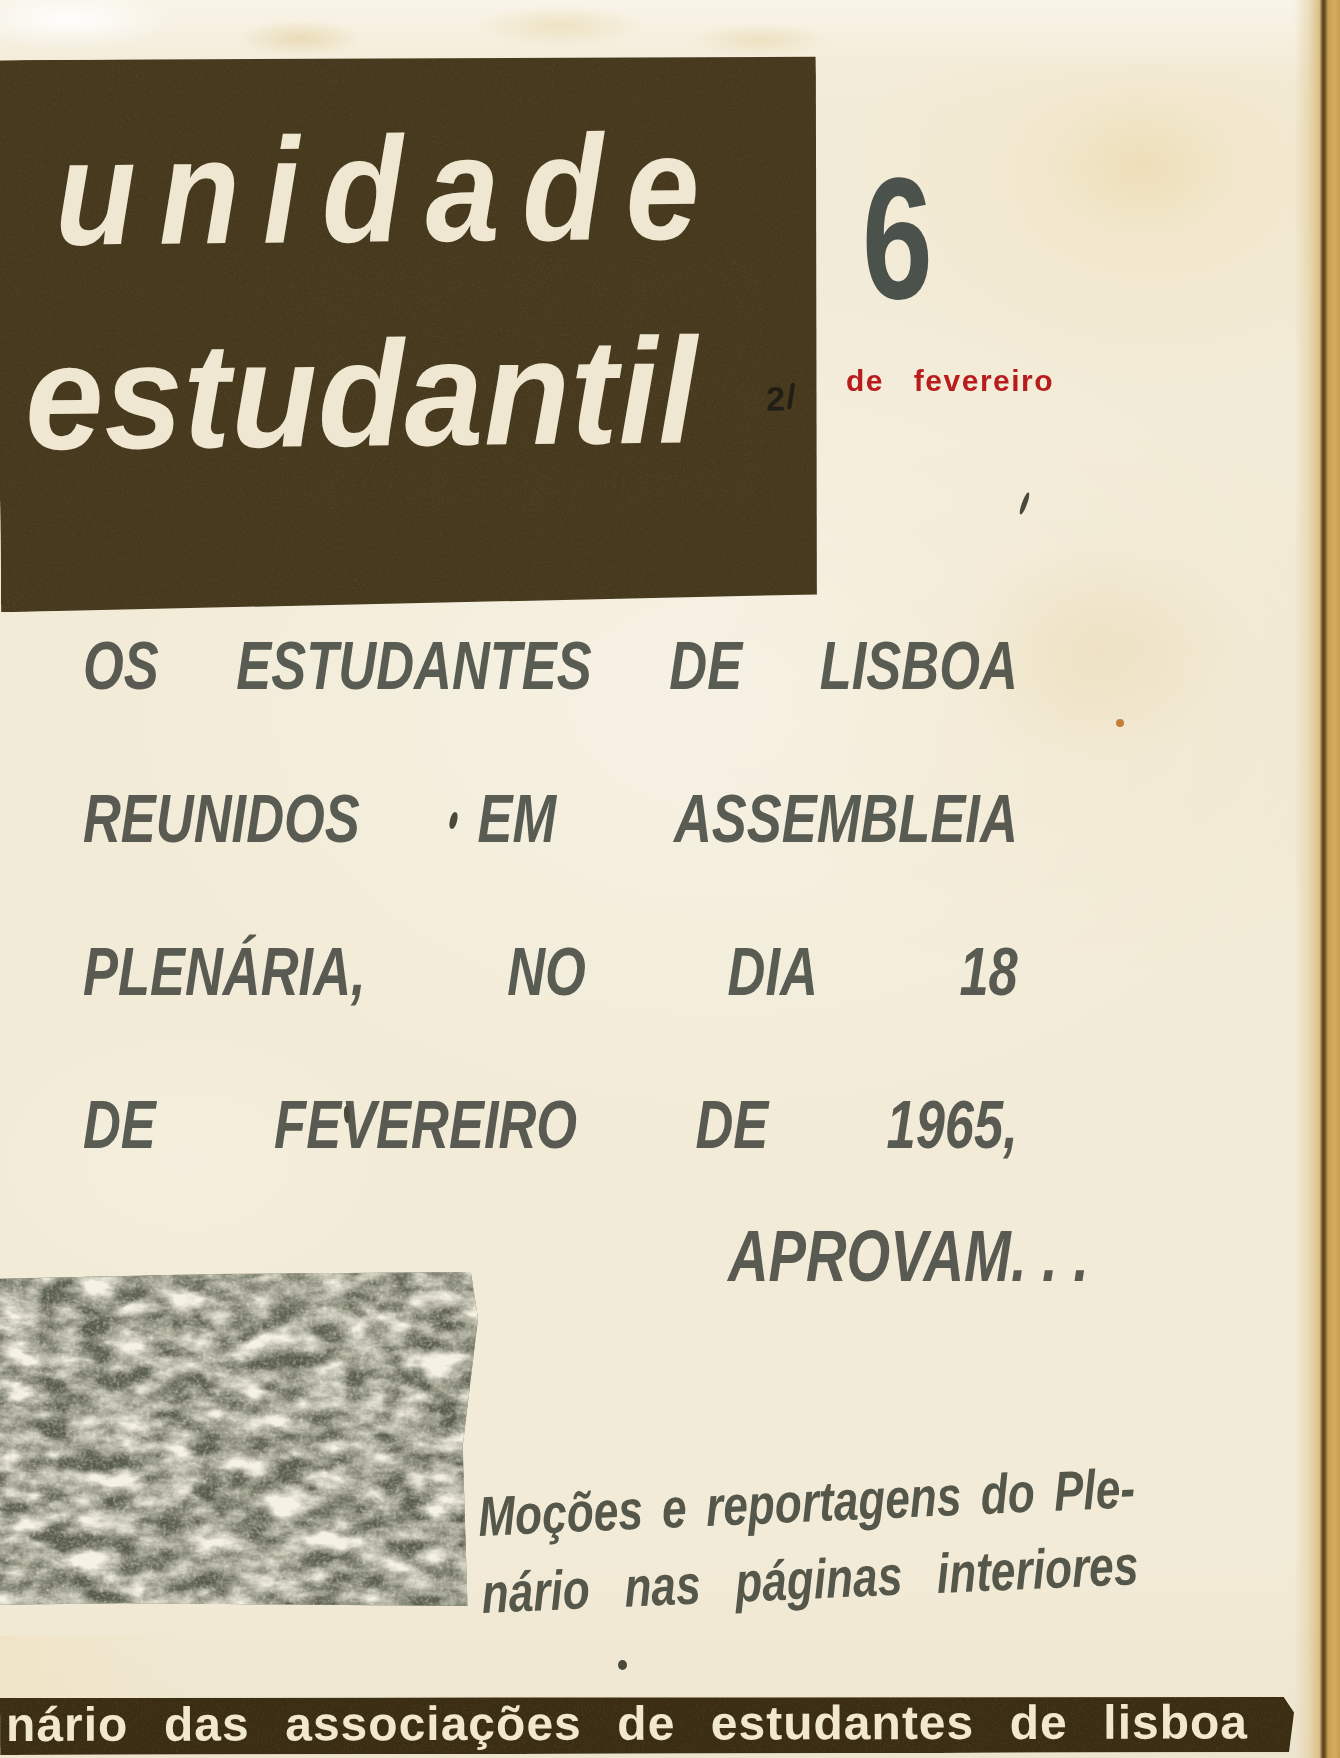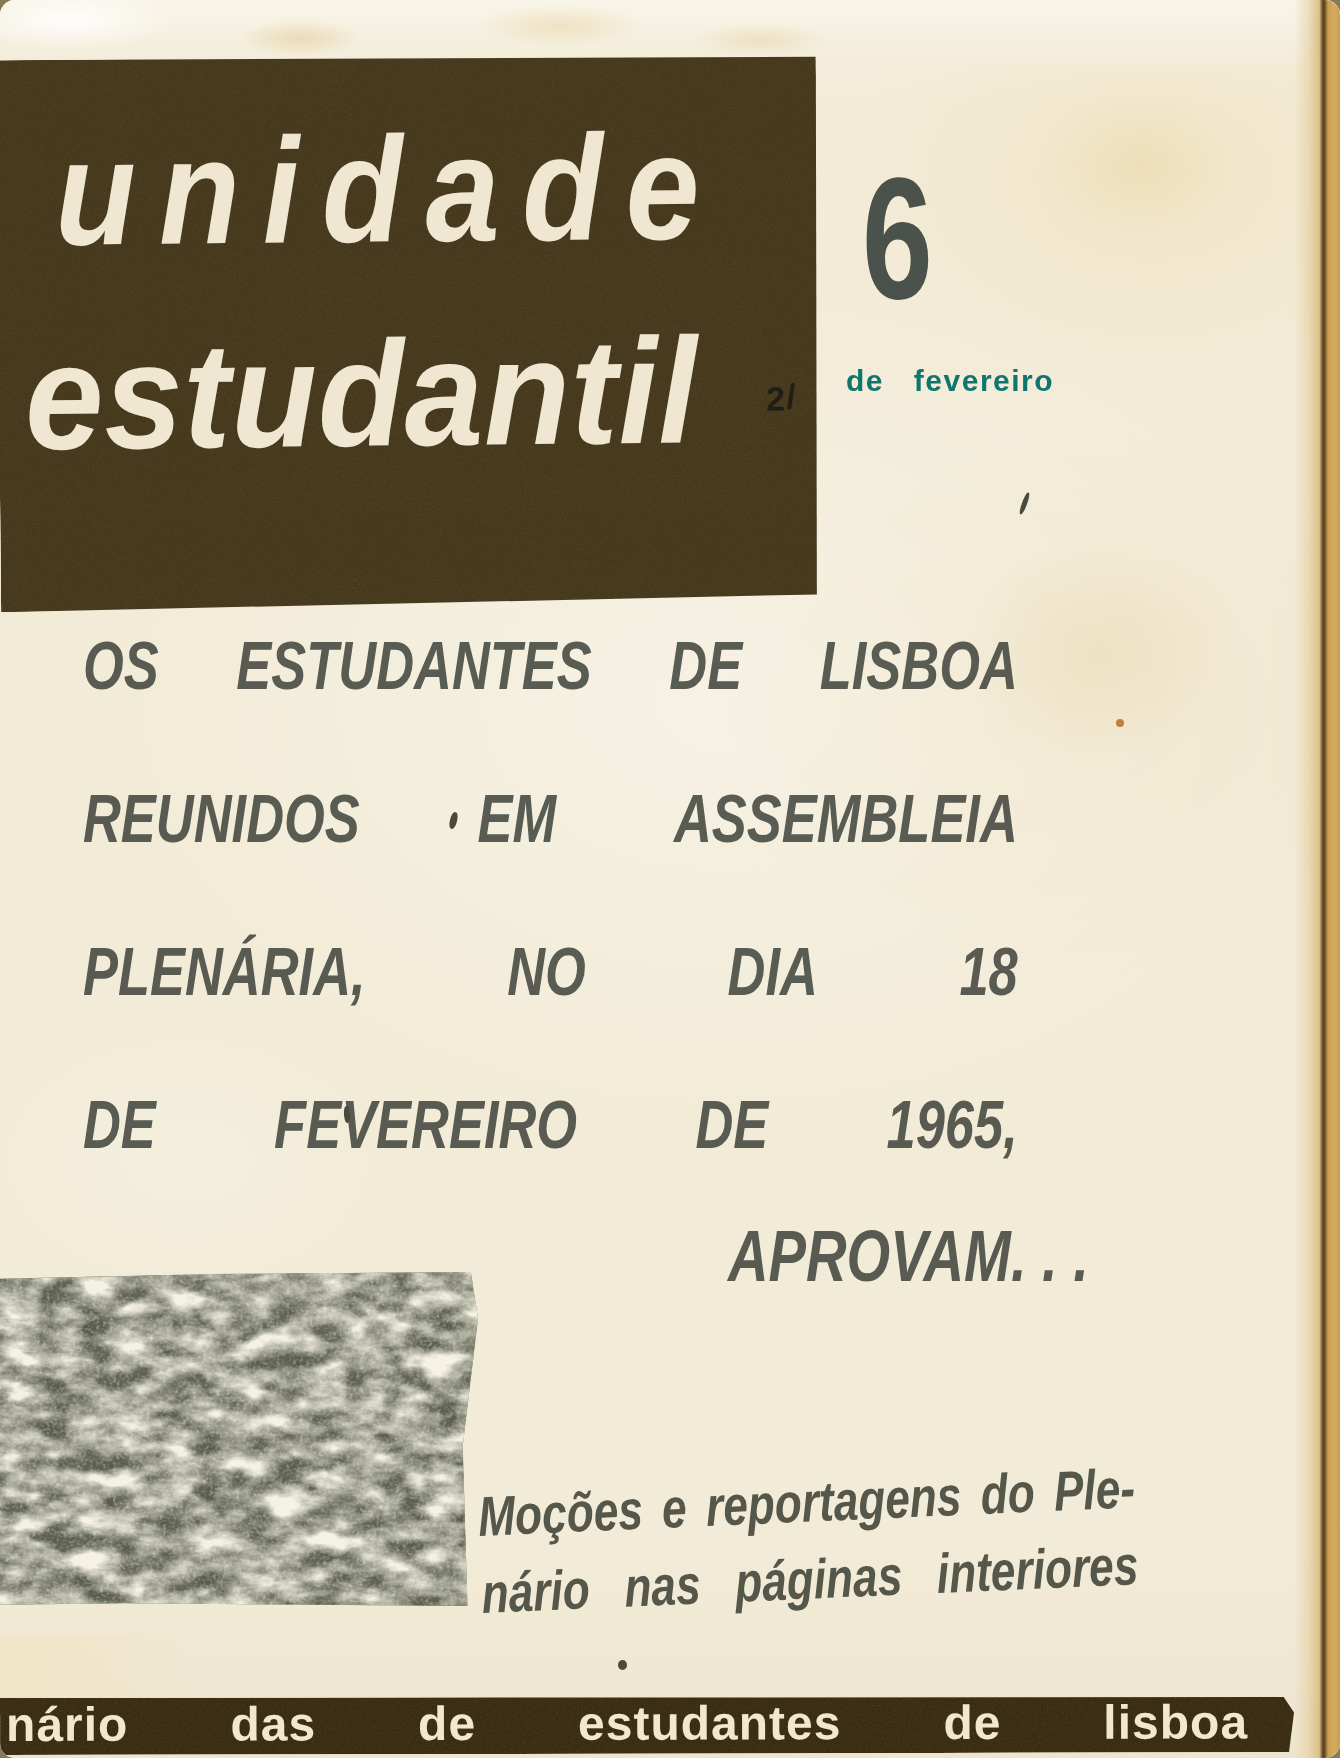--- a/index.html
+++ b/index.html
@@ -1,20 +1,19 @@
 <!DOCTYPE html>
 <html><head>
 <meta charset="utf-8">
 <style>
   html,body{margin:0;padding:0;background:#887a58;}
   .page{
     position:relative;width:1340px;height:1758px;overflow:hidden;
     background:#f2ebd7;
     font-family:"Liberation Sans","DejaVu Sans",sans-serif;
-    border-radius:15px;
   }
   .paper{
     position:absolute;inset:0;
     background:
       radial-gradient(900px 620px at 54% 40%, rgba(255,255,255,0.32), rgba(255,255,255,0) 70%),
       radial-gradient(420px 300px at 86% 10%, rgba(240,224,182,0.45), rgba(240,224,182,0) 72%),
       radial-gradient(520px 400px at 80% 40%, rgba(234,213,162,0.22), rgba(234,213,162,0) 70%),
       radial-gradient(300px 200px at 14% 66%, rgba(255,255,255,0.18), rgba(255,255,255,0) 70%),
       linear-gradient(180deg,#f6f0e1 0%,#f2ebd7 6%,#f2ebd7 88%,#eee5cf 100%);
   }
@@ -75,21 +74,21 @@
   }
 
   .issue-number{
     position:absolute;left:862px;top:152px;
     font:700 172px/1 "Liberation Sans","DejaVu Sans",sans-serif;
     color:#4b514b;transform:scaleX(0.74);transform-origin:0 0;
   }
   .issue-date{
     position:absolute;left:846px;top:366px;
     font:700 30px/1 "Liberation Sans","DejaVu Sans",sans-serif;
-    letter-spacing:1.5px;word-spacing:20px;color:#0f766e;white-space:nowrap;
+    letter-spacing:1.5px;word-spacing:20px;color:#b91c1c;white-space:nowrap;
   }
 
   
   .headline{position:absolute;left:83px;top:631px;}
   .hl{
     position:absolute;left:0;width:1230px;
     display:flex;justify-content:space-between;
     font:italic 700 69px/1 "Liberation Sans","DejaVu Sans",sans-serif;
     color:#50534a;opacity:0.94;
     transform:scaleX(0.76);transform-origin:0 0;white-space:nowrap;
@@ -251,20 +250,21 @@
     </div>
   </div>
 
   <div class="footer-bar">
     <svg width="1294" height="57">
       <rect width="1294" height="57" filter="url(#f-speckle)" opacity="0.15"></rect>
     </svg>
     <div class="footer-text">
       <span>nário</span>
       <span>das</span>
+      <span>associações</span>
       <span>de</span>
       <span>estudantes</span>
       <span>de</span>
       <span>lisboa</span>
     </div>
   </div>
 
   <div class="speck sp1"></div>
   <div class="speck sp2"></div>
   <div class="speck sp3"></div>

